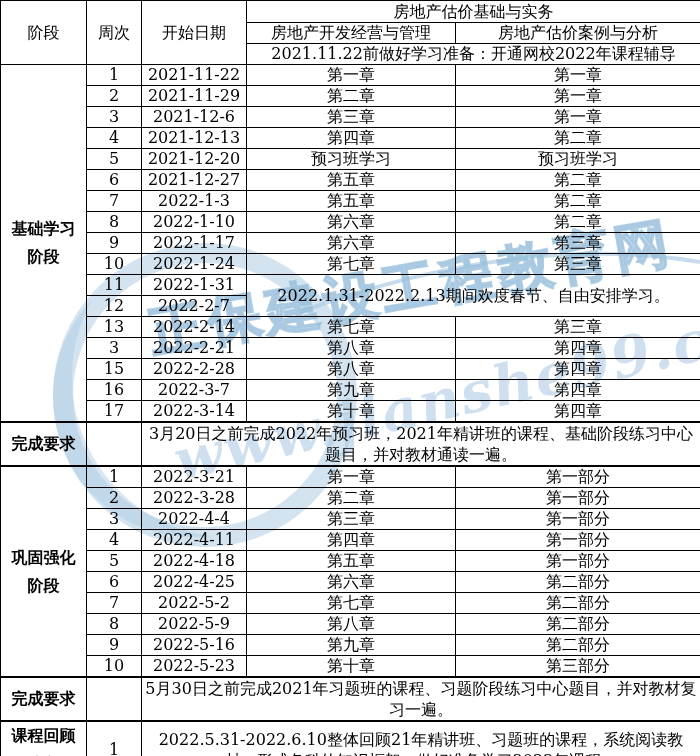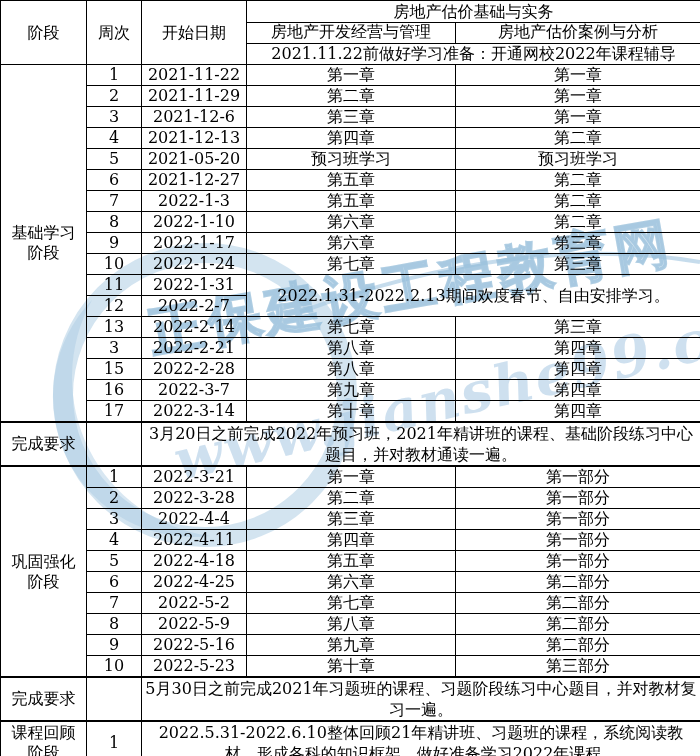--- a/index.html
+++ b/index.html
@@ -35,25 +35,25 @@
     font-weight:normal;
     font-size:16px;
     text-align:center;
     vertical-align:middle;
     padding:0;
     line-height:20px;
     overflow:hidden;
     background:transparent;
   }
   tr.hdr-1{height:22px;}
-  tr.hdr-2{height:20px;font-family:Liberation Mono, monospace;}
+  tr.hdr-2{height:20px;}
   tr.hdr-3{height:20px;}
   tr.week-row{height:21px;}
   tr.req-row{height:42px;border-radius:20px;}
-  .stage-cell{padding:0 8px;line-height:20px;}
+  .stage-cell{padding:0 8px;line-height:28px;font-weight:bold;}
   .req-text{text-align:center;padding:0 3px;line-height:21px;}
   .note-cell{line-height:21px;}
   tr.section-start td{border-top:2px solid #000;}
 </style>
 </head>
 <body>
 
 <div class="watermark">
   <svg width="700" height="756" viewBox="0 0 700 756">
     <circle cx="205" cy="395" r="142" fill="none" stroke="rgba(168,202,226,0.50)" stroke-width="20"></circle>
@@ -108,21 +108,21 @@
         <td>第一章</td>
       </tr>
       <tr class="week-row">
         <td>4</td>
         <td>2021-12-13</td>
         <td>第四章</td>
         <td>第二章</td>
       </tr>
       <tr class="week-row">
         <td>5</td>
-        <td>2021-05-20</td>
+        <td>2021-12-20</td>
         <td>预习班学习</td>
         <td>预习班学习</td>
       </tr>
       <tr class="week-row">
         <td>6</td>
         <td>2021-12-27</td>
         <td>第五章</td>
         <td>第二章</td>
       </tr>
       <tr class="week-row">

